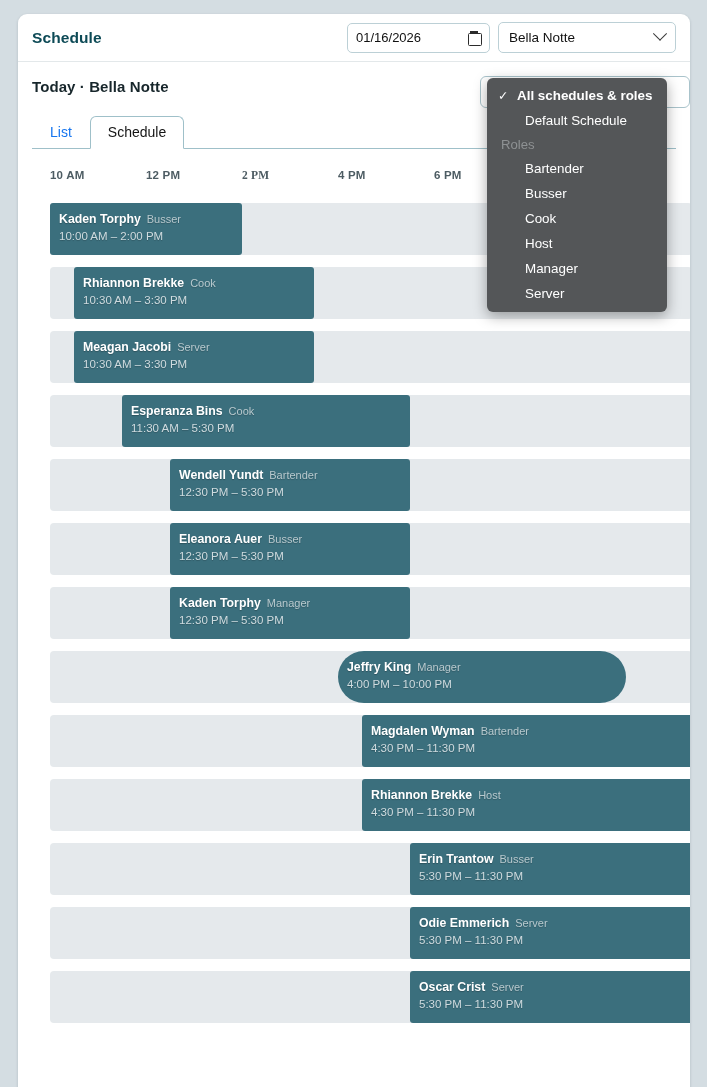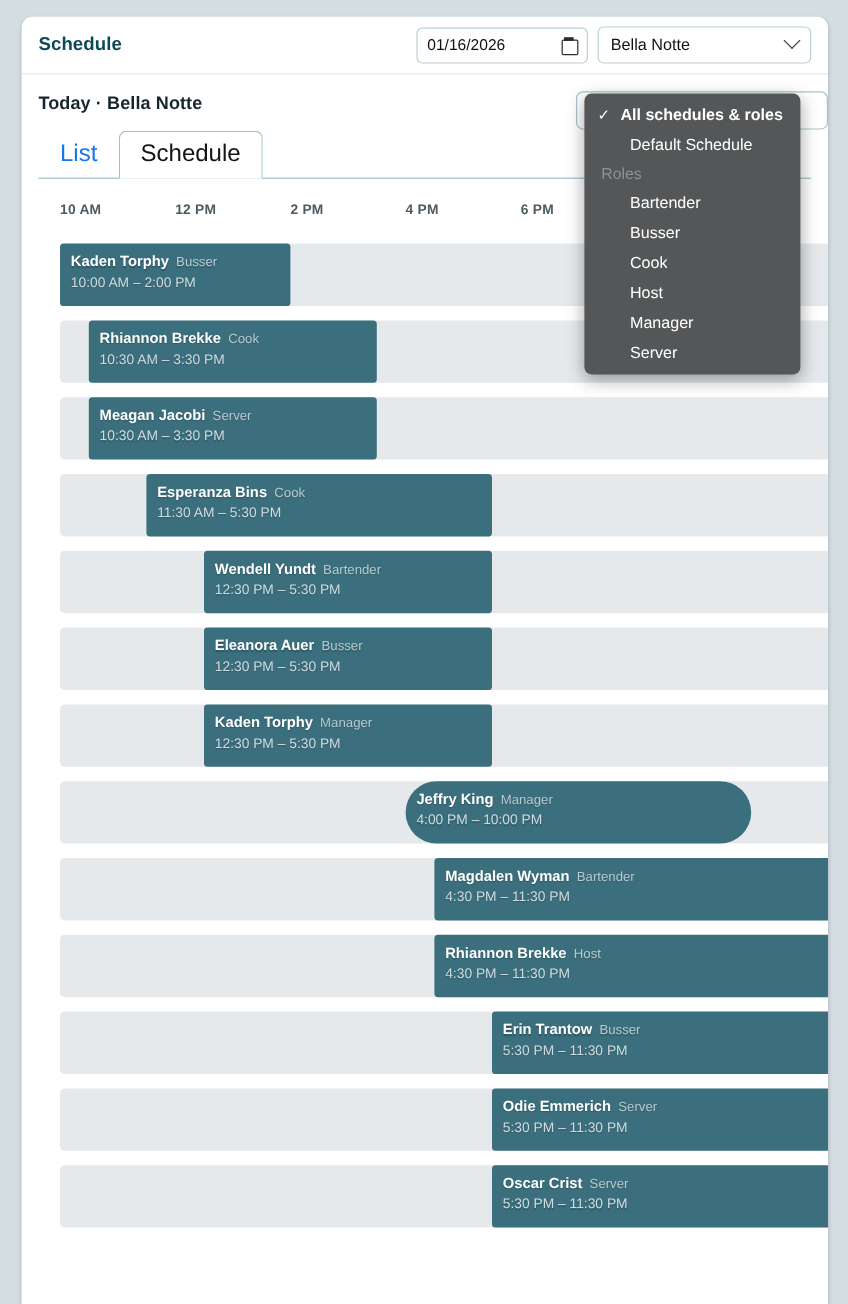--- a/index.html
+++ b/index.html
@@ -98,21 +98,21 @@
   }
 
   
   .tabs {
     position: relative;
     height: 38px; margin-top: 16px;
     border-bottom: 1px solid #9fc0c9;
     display: flex; align-items: flex-end;
   }
   .tab {
-    font-size: 20px;
+    font-size: 14px;
     padding: 7px 17px 8px 17px;
     border: 1px solid transparent;
     border-radius: 6px 6px 0 0;
     position: relative; bottom: -1px;
     cursor: pointer;
     margin-top: 31px;
   }
   .tab.inactive { color: #1675ef; }
   .tab.active {
     color: #141414;
@@ -221,21 +221,21 @@
       <div class="filter-button"></div>
 
       <div class="tabs">
         <div class="tab inactive">List</div>
         <div class="tab active">Schedule</div>
       </div>
 
       <div class="axis" id="axis">
           <div class="tick" style="left: 18px;">10 AM</div>
           <div class="tick" style="left: 114px;">12 PM</div>
-          <div class="tick" style="left: 210px;">2 PM</div>
+          <div class="tick" style="left: 210px; font-family: Liberation Serif, serif;">2 PM</div>
           <div class="tick" style="left: 306px;">4 PM</div>
           <div class="tick" style="left: 402px;">6 PM</div>
         </div>
 
       <div class="rows" id="rows">
           <div class="row" style="margin-left: 18px; width: 642px;">
             <div class="shift" style="left: 0px; width: 192px; background: rgb(59, 111, 125);">
               <div class="l1"><span class="nm">Kaden Torphy</span><span class="rl">Busser</span></div>
               <div class="l2">10:00 AM – 2:00 PM</div>
             </div>

